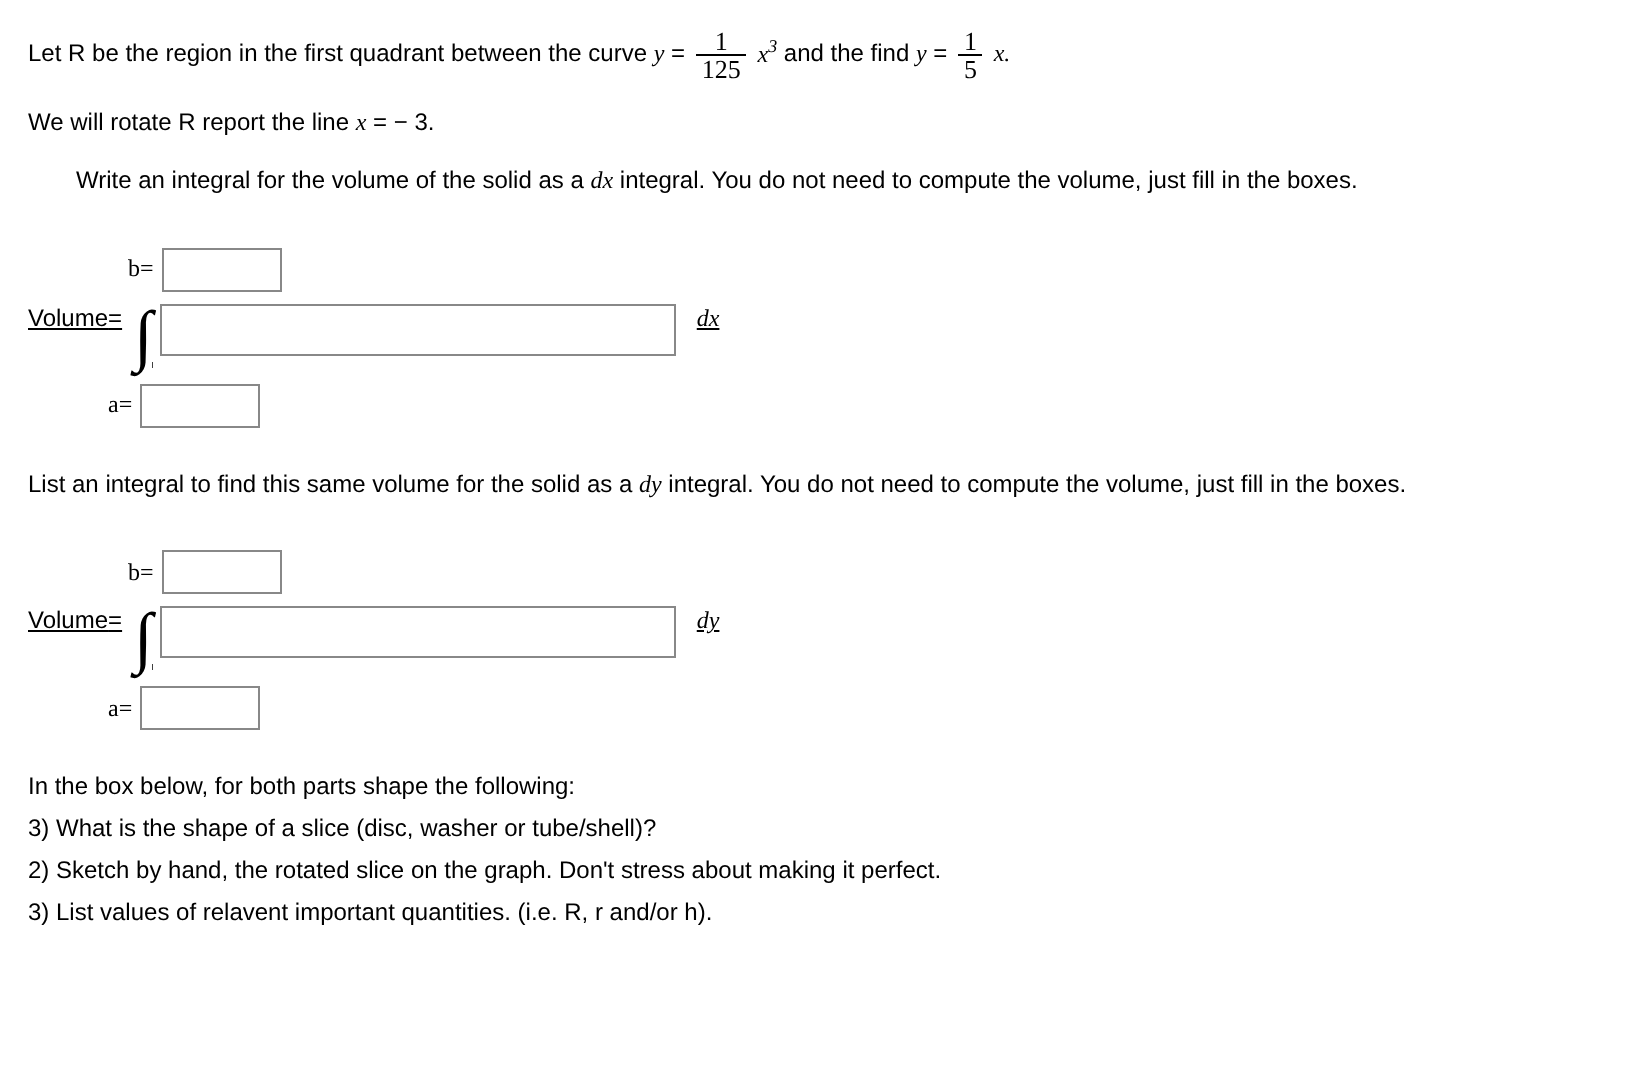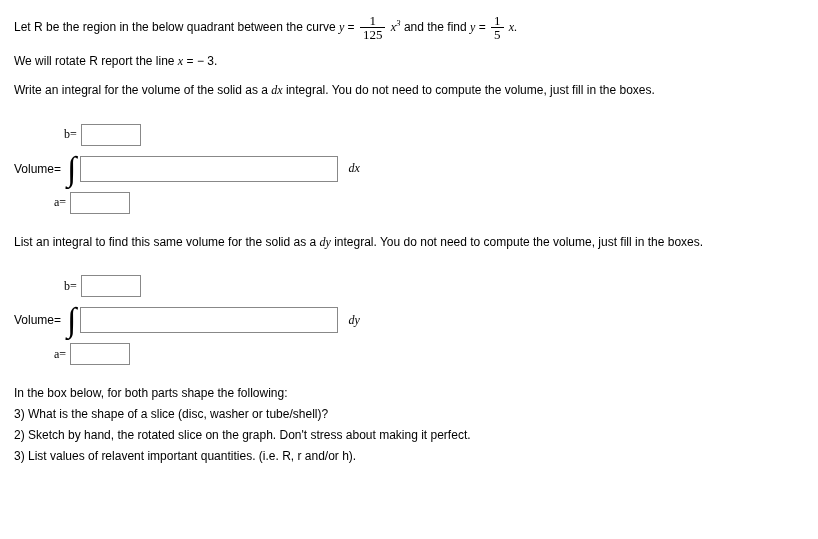--- a/index.html
+++ b/index.html
@@ -76,31 +76,31 @@
       box-sizing: content-box;
     }
     .int-symbol {
       font-family: 'Times New Roman', serif;
       font-size: 34px;
       line-height: 1;
       margin: 0 4px 0 6px;
     }
     .volume-row {
       display: flex;
-      align-items: center;
+      text-decoration: underline;
     }
     .vol-label{
       font-size:12px;
     }
   </style>
 </head>
 <body>
 
 <div class="line">
-  <span>Let R be the region in the below quadrant between the curve </span>
+  <span>Let R be the region in the first quadrant between the curve </span>
   <span class="math-inline">y</span>
   <span> = </span>
   <span class="frac">
     <span class="num">1</span>
     <span class="den">125</span>
   </span>
   <span class="math-inline"><span>x</span><sup>3</sup></span>
   <span> and the find </span>
   <span class="math-inline">y</span>
   <span> = </span>
@@ -111,21 +111,21 @@
   <span class="math-inline">x.</span>
 </div>
 
 <div class="line" style="margin-top:12px;">
   <span>We will rotate R report the line </span>
   <span class="math-inline">x</span>
   <span> = </span>
   <span> − 3.</span>
 </div>
 
-<div class="line" style="margin-top:12px;">
+<div class="line" style="margin-top:12px;margin-left:24px;">
   <span>Write an integral for the volume of the solid as a </span><span class="math-inline">dx</span><span> integral. You do not need to compute the volume, just fill in the boxes.</span>
 </div>
 
 <div class="integral-group">
   <div class="int-row bound-row">
     <span class="int-label">b=</span>
     <input class="input-small" value="" style="">
   </div>
   <div class="volume-row">
     <span class="vol-label">Volume</span>

